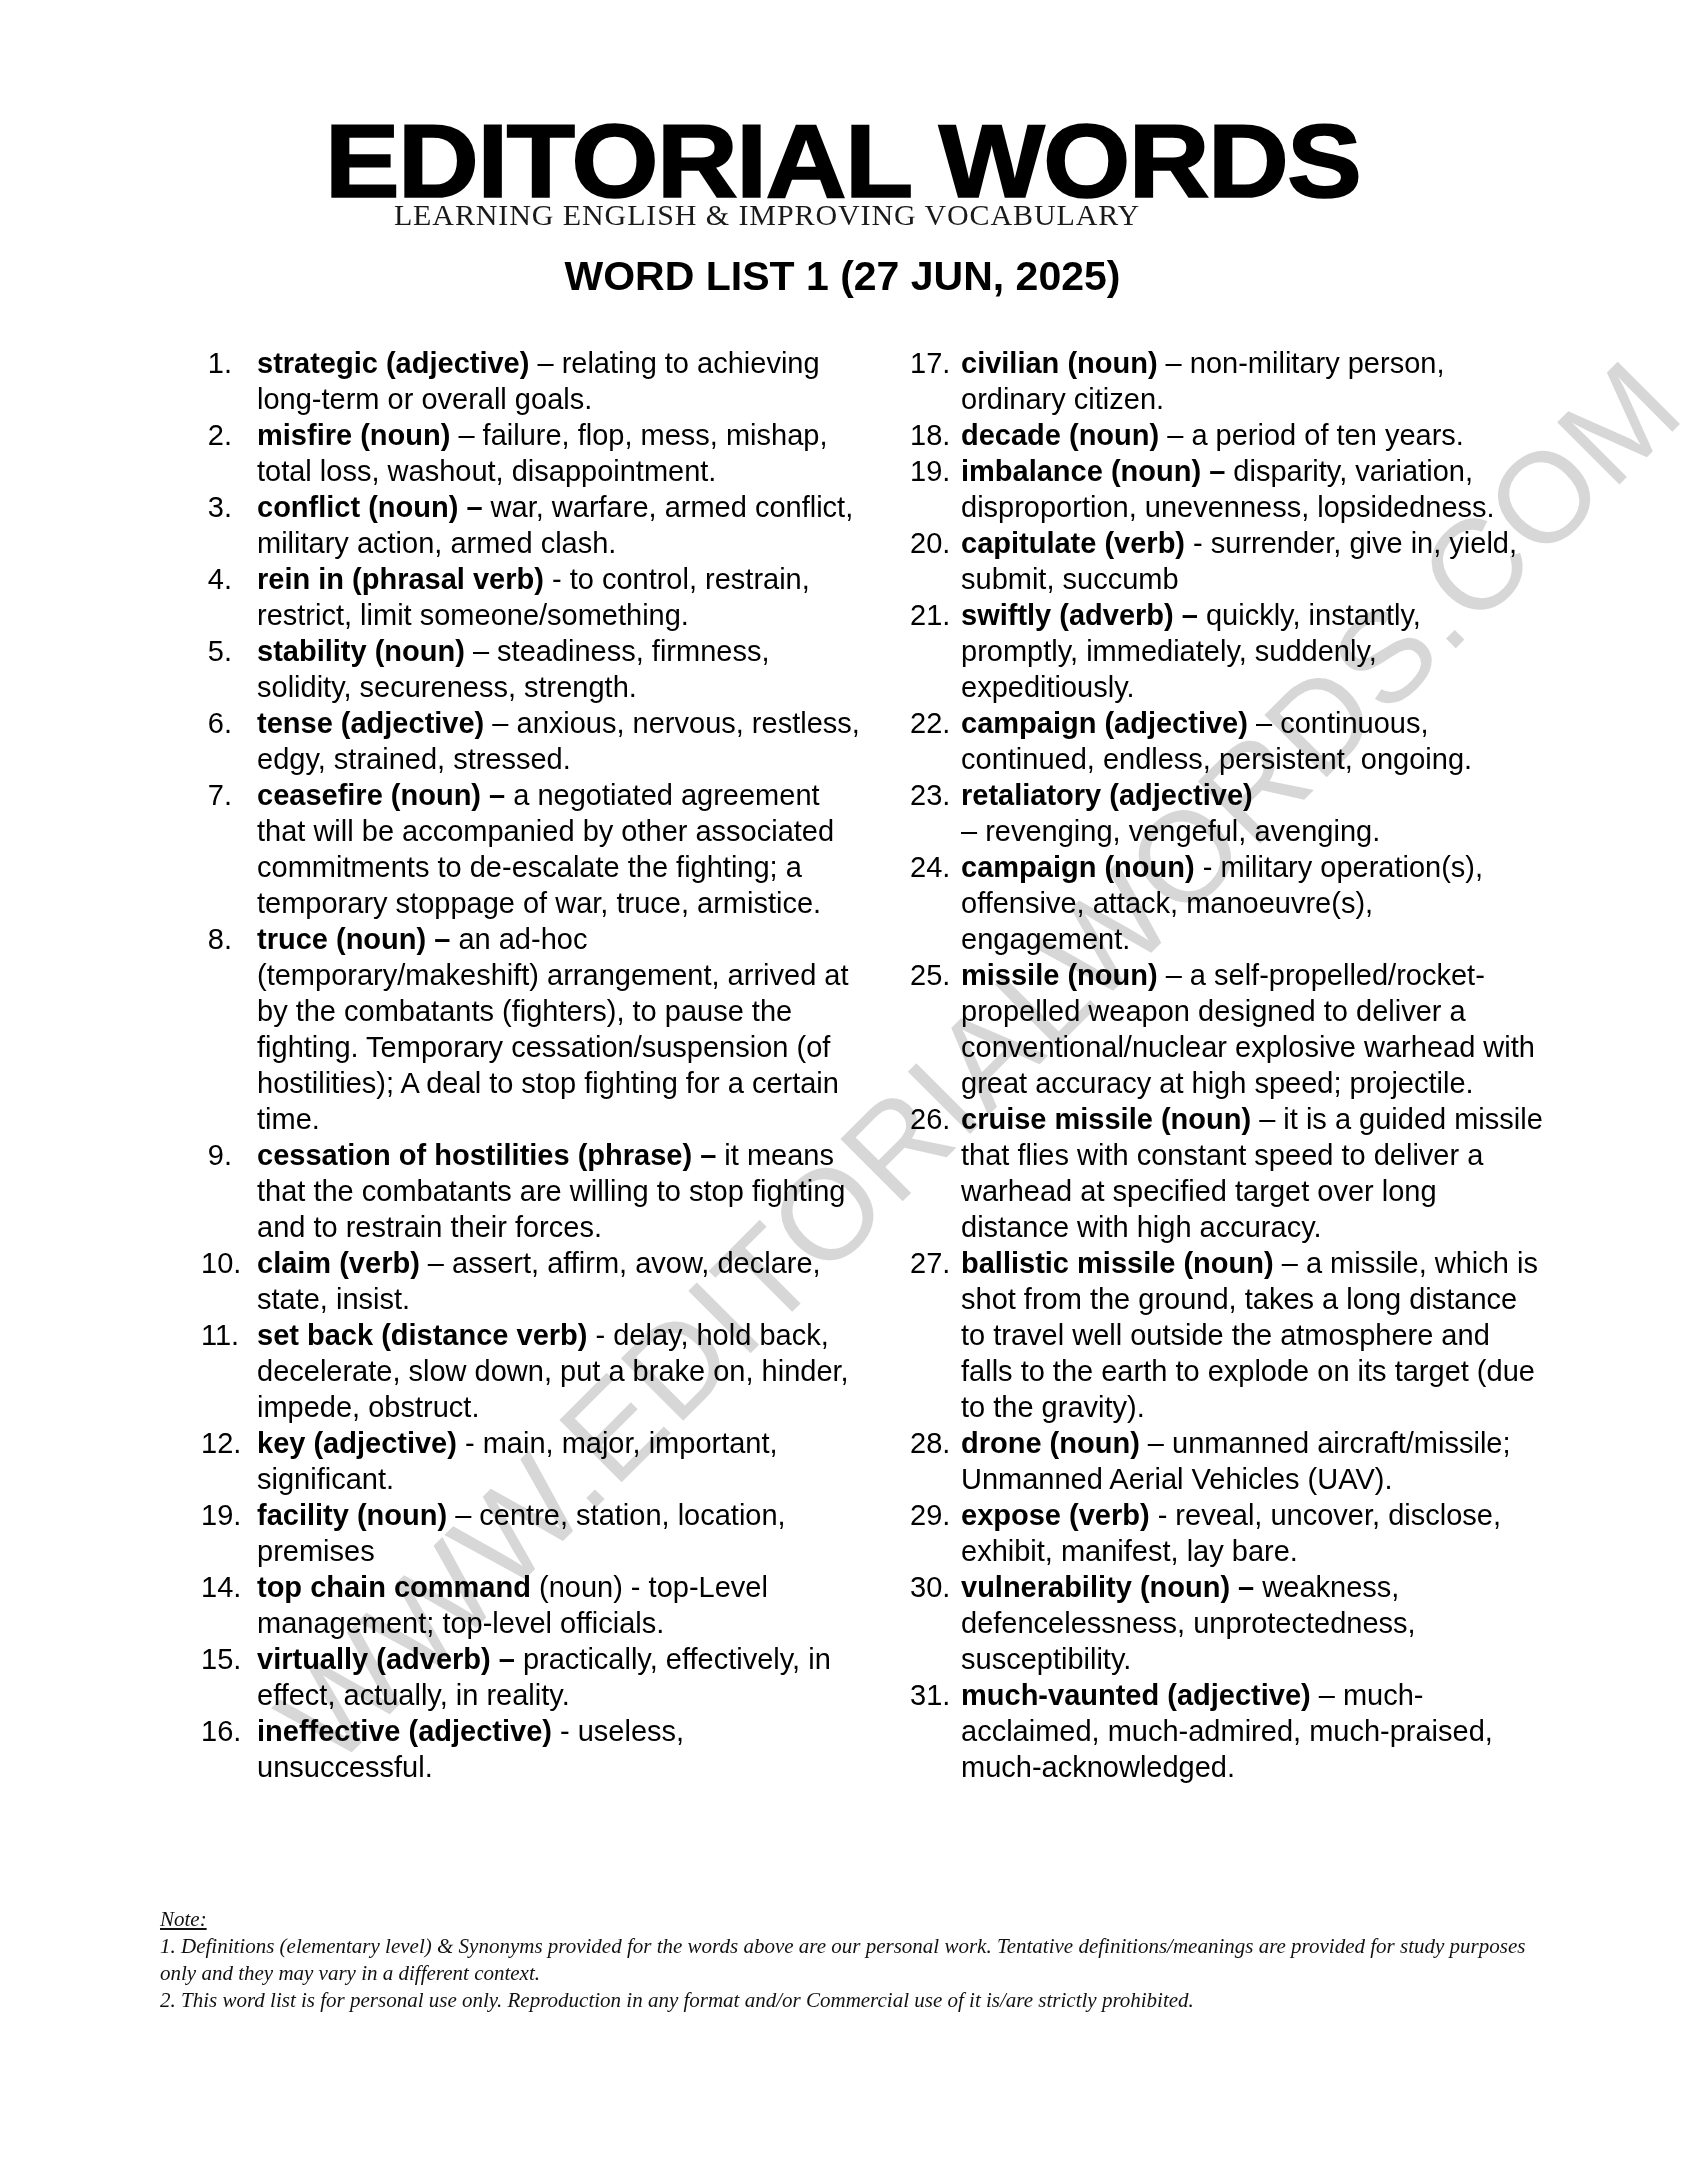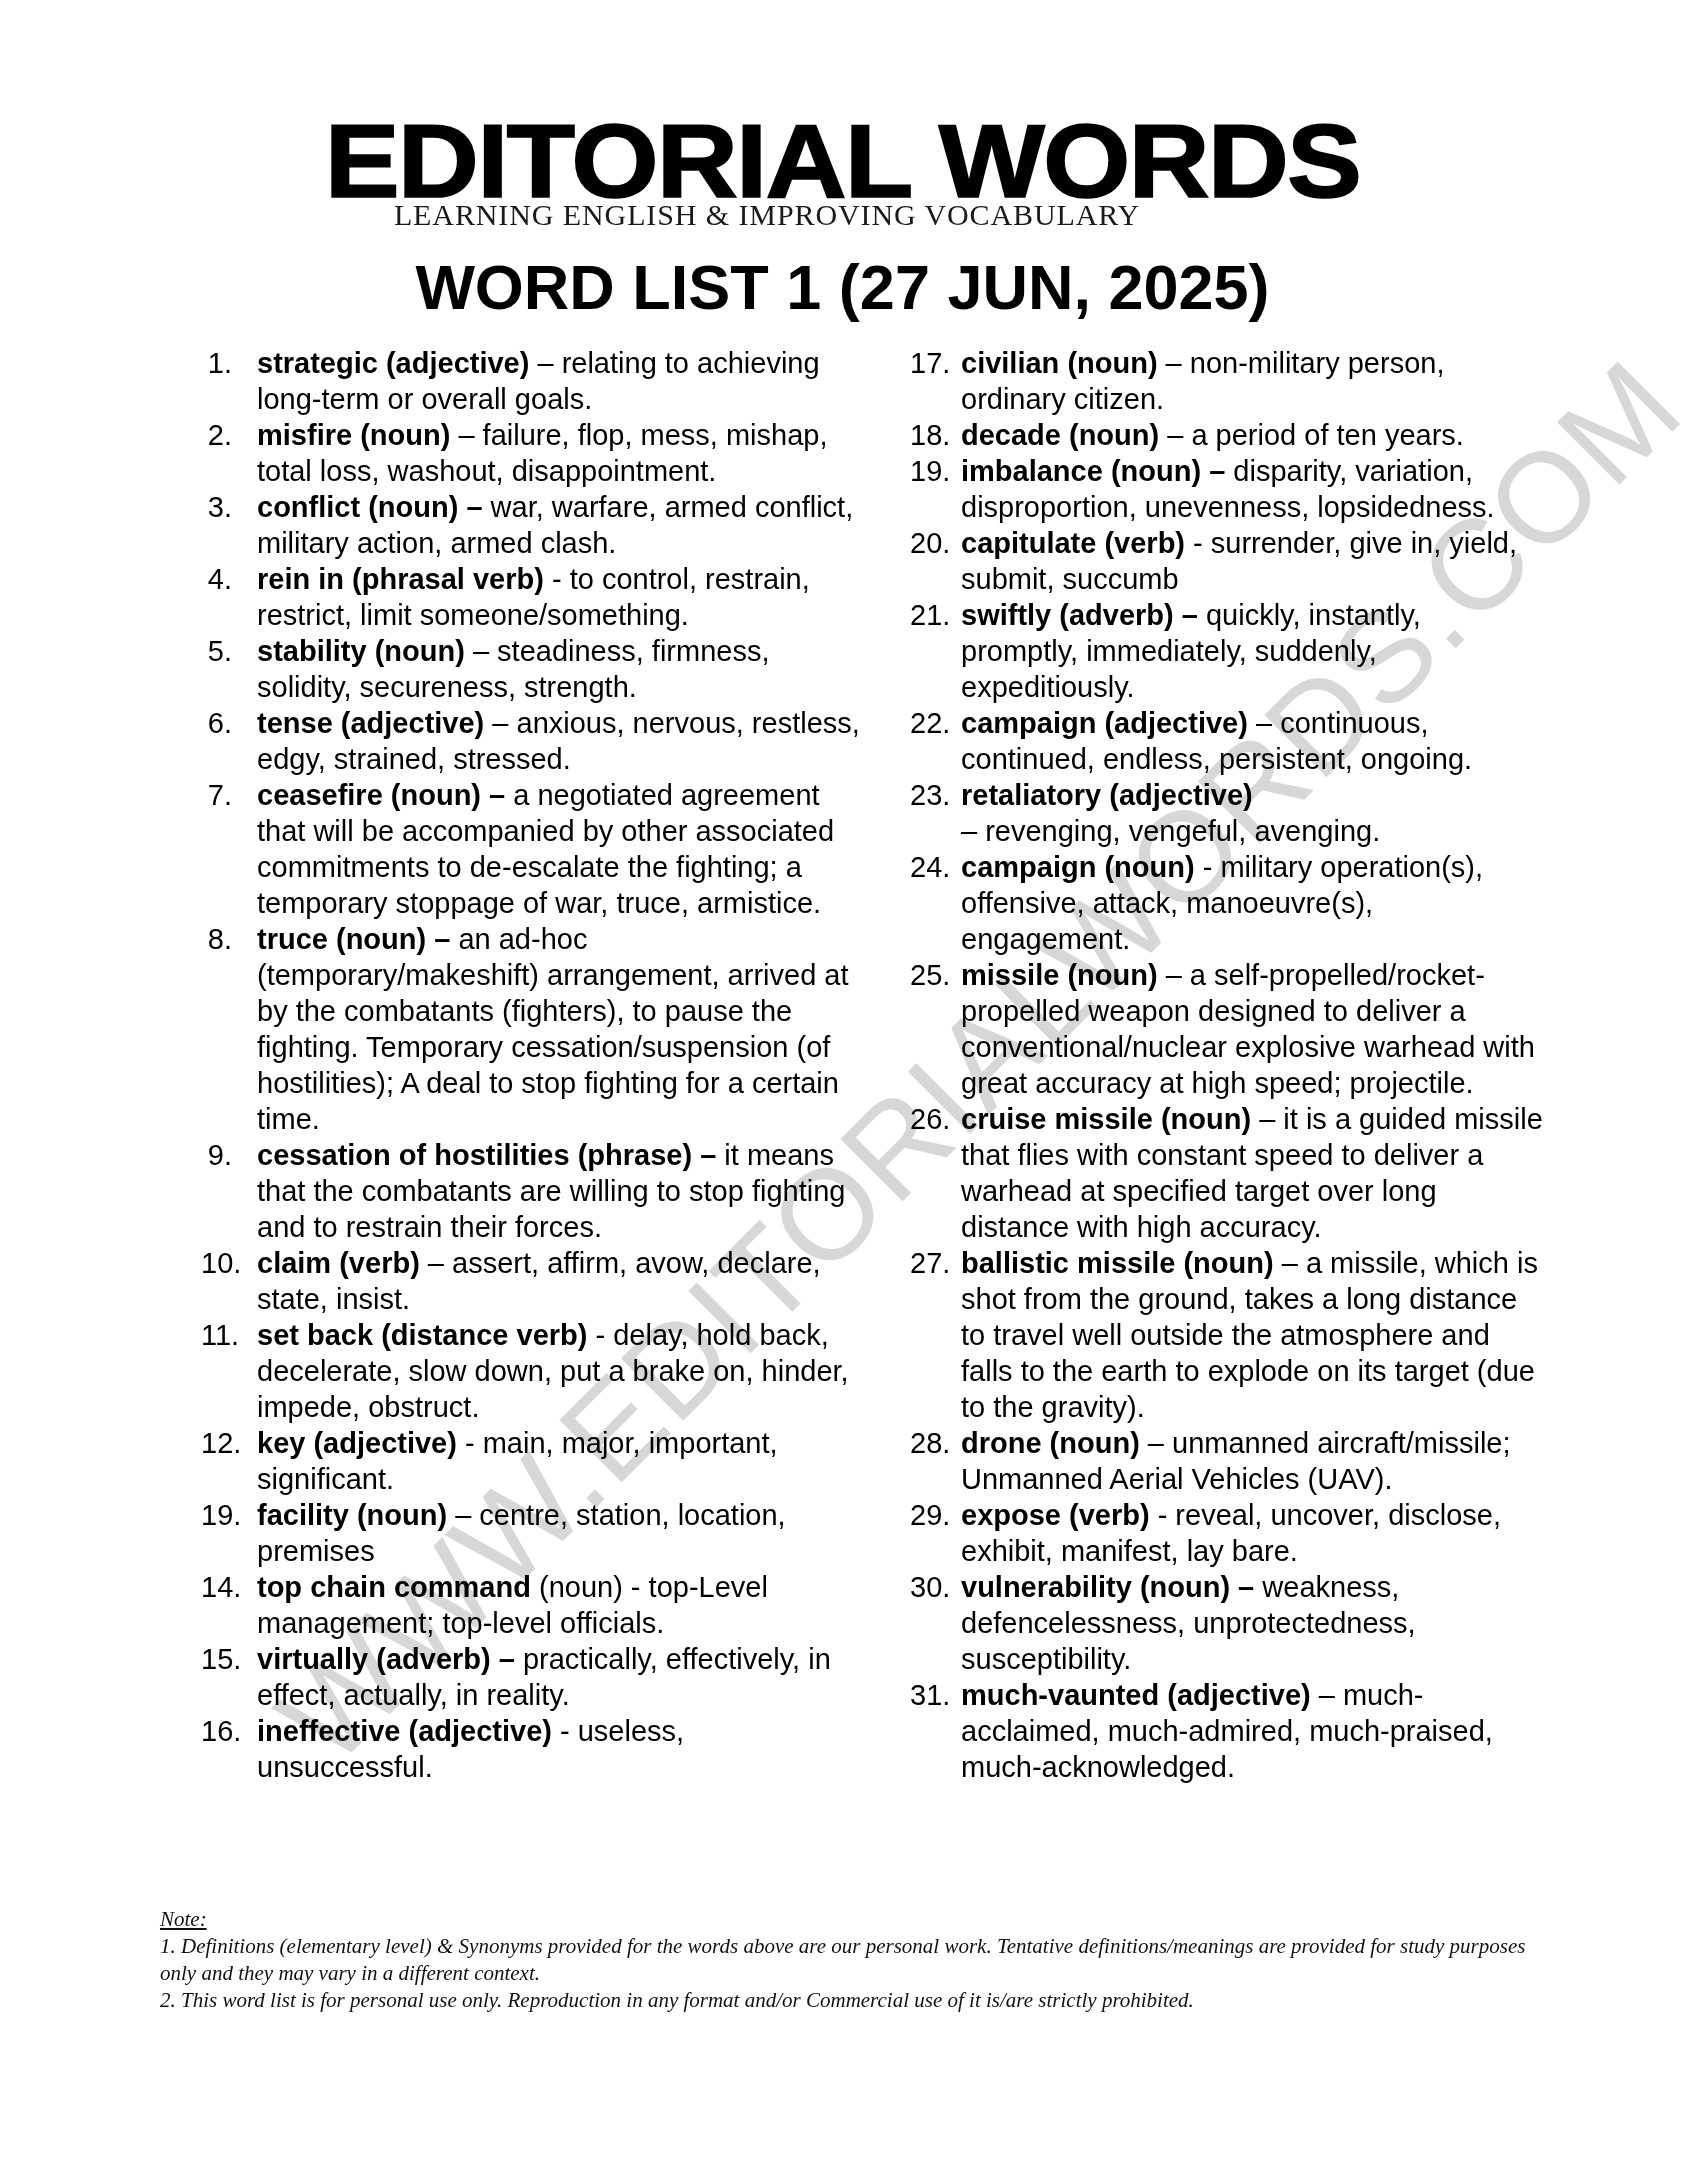--- a/index.html
+++ b/index.html
@@ -11,21 +11,21 @@
     font-family: "Liberation Sans", sans-serif; font-weight: 900; font-size: 104px;
     line-height: 1; letter-spacing: -1.7px; transform: scaleX(1.08); transform-origin: center;
     -webkit-text-stroke: 1.7px #000;
   }
   .brand-subtitle {
     position: absolute; left: 0; width: 1534px; top: 198px; text-align: center;
     font-family: "Liberation Serif", serif; font-size: 30px; letter-spacing: 0.9px; color: #1a1a1a;
   }
   .list-title {
     position: absolute; left: 0; width: 1685px; top: 256px; text-align: center;
-    font-family: "Liberation Sans", sans-serif; font-weight: bold; font-size: 63px; line-height: 1;
+    font-family: "Liberation Sans", sans-serif; font-weight: bold; font-size: 41px; line-height: 1;
   }
 
   .column { position: absolute; top: 345px; font-family: "Liberation Sans", sans-serif; font-size: 29px; line-height: 36px; }
   .col-left { left: 201px; width: 664px; }
   .col-right { left: 882px; width: 664px; }
   .entry { position: relative; padding-left: 56px; }
   .col-right .entry { padding-left: 51px; margin-left: 28px; }
   .num { position: absolute; left: 6.8px; top: 0; }
   .col-left .entry.two-digit .num { left: 0; }
   .col-right .num { left: 0; }

